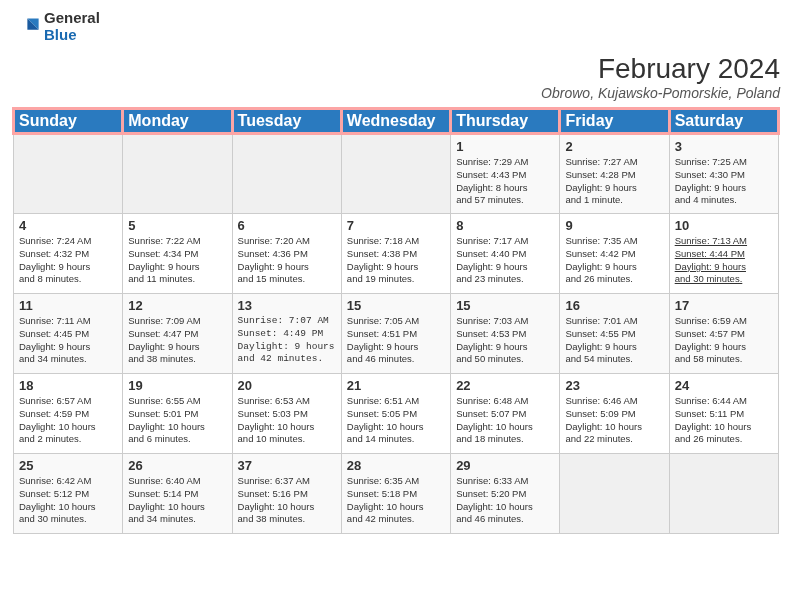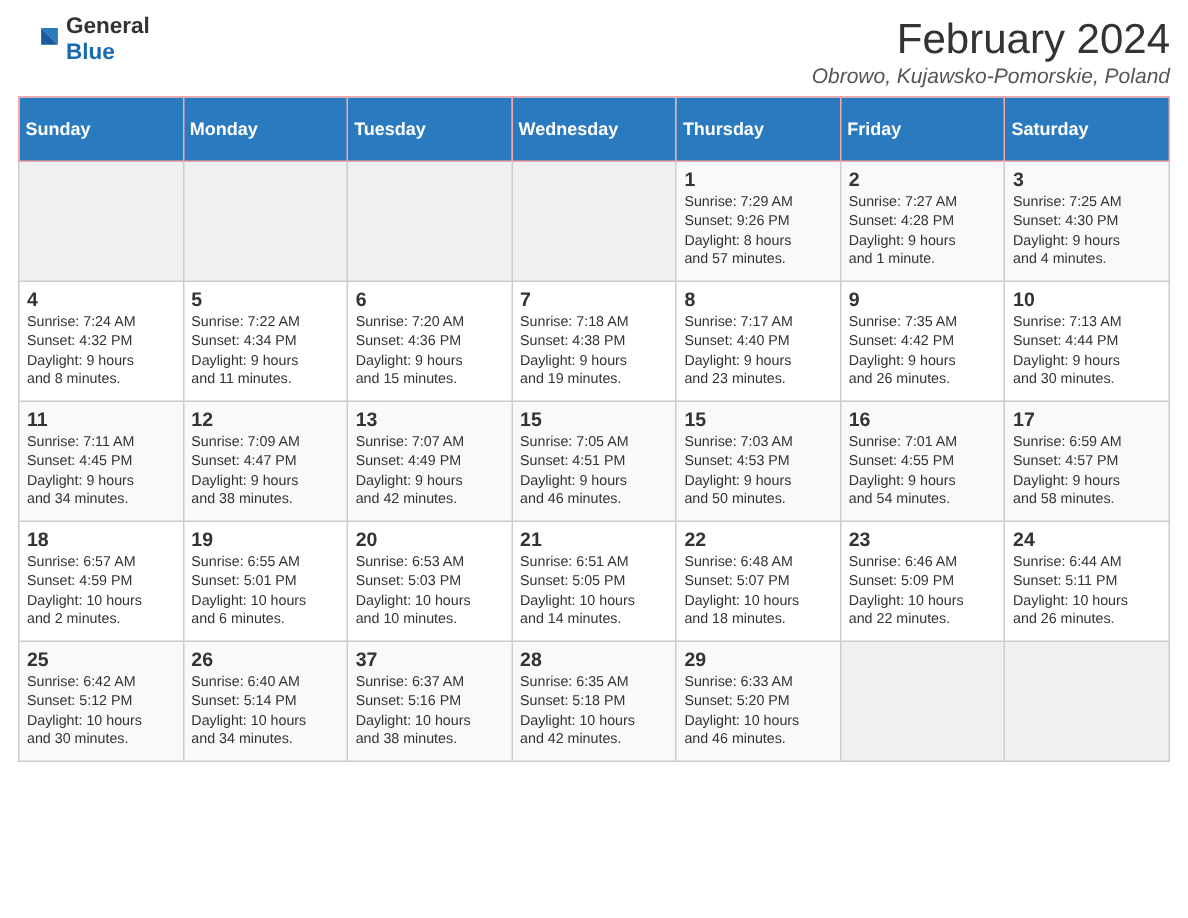--- a/index.html
+++ b/index.html
@@ -41,39 +41,40 @@
       width: 28px;
       height: 28px;
     }
     .title-block {
       text-align: right;
     }
     .main-title {
       font-size: 28px;
       color: #333;
       font-weight: normal;
+      margin-top: 43px;
     }
     .subtitle {
       font-size: 14px;
       color: #555;
       font-style: italic;
     }
     table {
       width: 100%;
       border-collapse: collapse;
       table-layout: fixed;
     }
     thead tr th {
       background-color: #2a7abf;
       color: #fff;
-      font-size: 12px;
+      font-size: 16px;
       font-weight: bold;
-      padding: 14px 4px;
+      padding: 2px 4px;
       text-align: left;
-      border: 1px solid #fca5a5;
+      border: 3px solid #fca5a5;
     }
     tbody tr td {
       border: 1px solid #ccc;
       vertical-align: top;
       padding: 4px 5px;
       font-size: 10px;
       color: #333;
       height: 80px;
       background: #fff;
     }
@@ -131,21 +132,21 @@
     </thead>
     <tbody id="calendar-body">
     <tr>
           <td class="empty-cell"></td>
           <td class="empty-cell"></td>
           <td class="empty-cell"></td>
           <td class="empty-cell"></td>
           <td>
             <div class="day-number">1</div>
             <div class="day-info" style="white-space: pre-line;">Sunrise: 7:29 AM
-Sunset: 9:26 PM
+Sunset: 4:43 PM
 Daylight: 8 hours
 and 57 minutes.</div>
           </td>
           <td>
             <div class="day-number">2</div>
             <div class="day-info" style="white-space: pre-line;">Sunrise: 7:27 AM
 Sunset: 4:28 PM
 Daylight: 9 hours
 and 1 minute.</div>
           </td>
@@ -195,21 +196,21 @@
           </td>
           <td>
             <div class="day-number">9</div>
             <div class="day-info" style="white-space: pre-line;">Sunrise: 7:35 AM
 Sunset: 4:42 PM
 Daylight: 9 hours
 and 26 minutes.</div>
           </td>
           <td>
             <div class="day-number">10</div>
-            <div class="day-info" style="white-space: pre-line;">Sunrise: 7:13 AM
+            <div class="day-info" style="white-space: pre-line; text-decoration: underline;">Sunrise: 7:13 AM
 Sunset: 4:44 PM
 Daylight: 9 hours
 and 30 minutes.</div>
           </td>
         </tr>
         <tr>
           <td>
             <div class="day-number">11</div>
             <div class="day-info" style="white-space: pre-line;">Sunrise: 7:11 AM
 Sunset: 4:45 PM
@@ -218,21 +219,21 @@
           </td>
           <td>
             <div class="day-number">12</div>
             <div class="day-info" style="white-space: pre-line;">Sunrise: 7:09 AM
 Sunset: 4:47 PM
 Daylight: 9 hours
 and 38 minutes.</div>
           </td>
           <td>
             <div class="day-number">13</div>
-            <div class="day-info" style="white-space: pre-line;">Sunrise: 7:07 AM
+            <div class="day-info" style="white-space: pre-line; font-family: Liberation Mono, monospace;">Sunrise: 7:07 AM
 Sunset: 4:49 PM
 Daylight: 9 hours
 and 42 minutes.</div>
           </td>
           <td>
             <div class="day-number">15</div>
             <div class="day-info" style="white-space: pre-line;">Sunrise: 7:05 AM
 Sunset: 4:51 PM
 Daylight: 9 hours
 and 46 minutes.</div>

